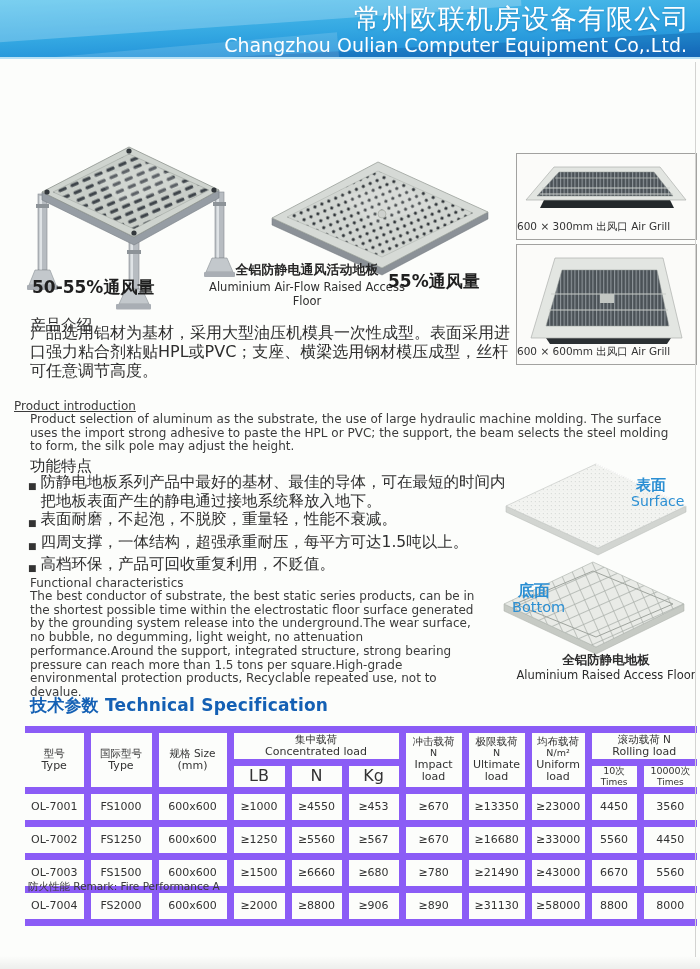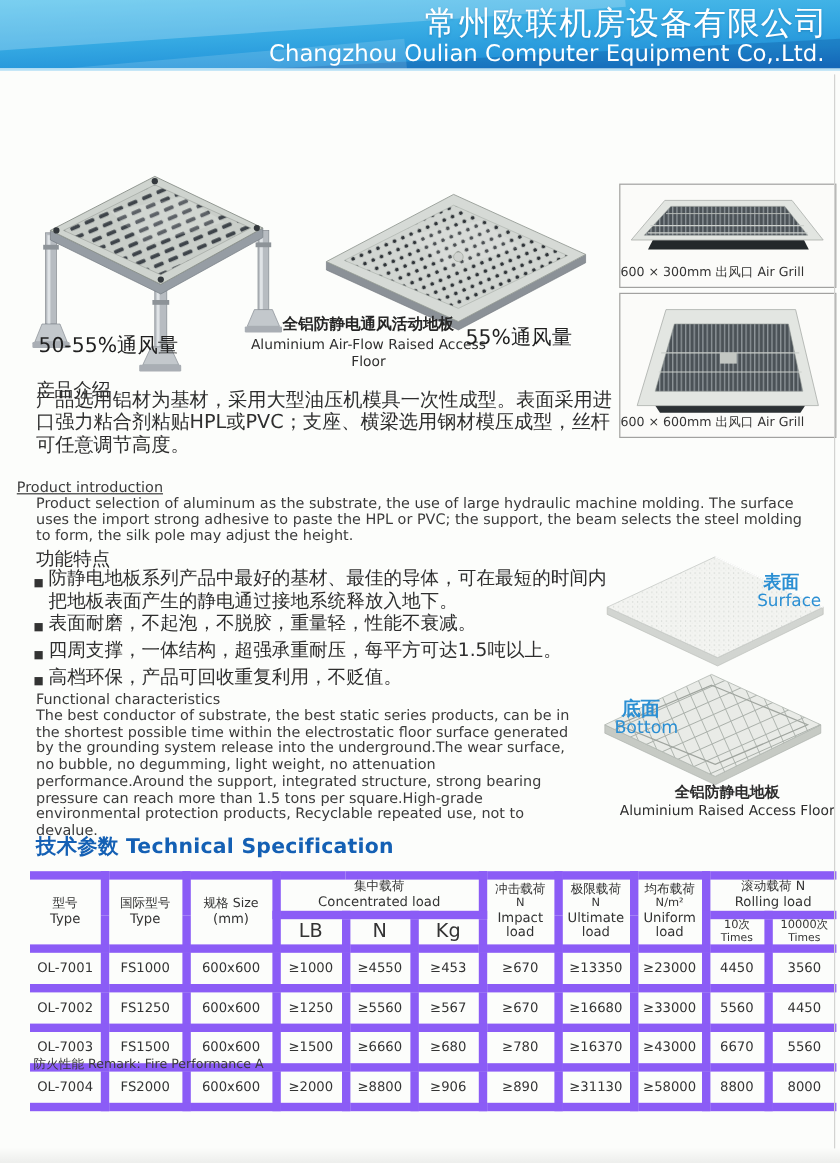--- a/index.html
+++ b/index.html
@@ -18,21 +18,21 @@
   .header .band2 { position:absolute; left:150px; bottom:-40px; width:620px; height:52px;
     background:rgba(10,75,150,0.30); transform:rotate(-3deg); }
   .header .band3 { position:absolute; left:-90px; bottom:-46px; width:430px; height:52px;
     background:rgba(255,255,255,0.14); transform:rotate(-5deg); }
   .company-cn { position:absolute; right:10px; top:1px; font-size:27px; font-weight:500;
     color:#fff; letter-spacing:1px; text-shadow:0 1px 2px rgba(0,60,120,0.25); white-space:nowrap; }
   .company-en { position:absolute; right:13px; top:34px; font-size:19px; font-weight:400;
     color:#fff; white-space:nowrap; }
   
   .img-abs { position:absolute; }
-  .cap-big { position:absolute; font-size:17px; font-weight:400; color:#1f1f1f; white-space:nowrap; }
+  .cap-big { position:absolute; font-size:17px; font-weight:700; color:#1f1f1f; white-space:nowrap; }
   .cap-center { position:absolute; left:198px; top:261px; width:218px; text-align:center; }
   .cap-center .cn { font-size:13px; font-weight:600; color:#262626; }
   .cap-center .en { font-size:11.5px; color:#2e2e2e; margin-top:1px; }
   .grill-box { position:absolute; left:516px; width:181px; background:#fbfbf9;
     border:1px solid #a2a2a0; box-sizing:border-box; }
   .grill-box .cap { position:absolute; left:0; bottom:5px; width:100%; text-align:left;
     font-size:10.5px; color:#333; white-space:nowrap; }
   
   .h-cn { position:absolute; font-size:15.5px; font-weight:500; color:#2b2b2b; }
   .p-cn { position:absolute; font-size:16px; line-height:19px; font-weight:500; color:#2e2e2e; }
@@ -336,21 +336,21 @@
           <td class="noright">4450</td>
         </tr>
         <tr>
           <td class="noleft">OL-7003</td>
           <td>FS1500</td>
           <td>600x600</td>
           <td>≥1500</td>
           <td>≥6660</td>
           <td>≥680</td>
           <td>≥780</td>
-          <td>≥16370</td>
+          <td>≥21490</td>
           <td>≥43000</td>
           <td>6670</td>
           <td class="noright">5560</td>
         </tr>
         <tr>
           <td class="noleft">OL-7004</td>
           <td>FS2000</td>
           <td>600x600</td>
           <td>≥2000</td>
           <td>≥8800</td>

